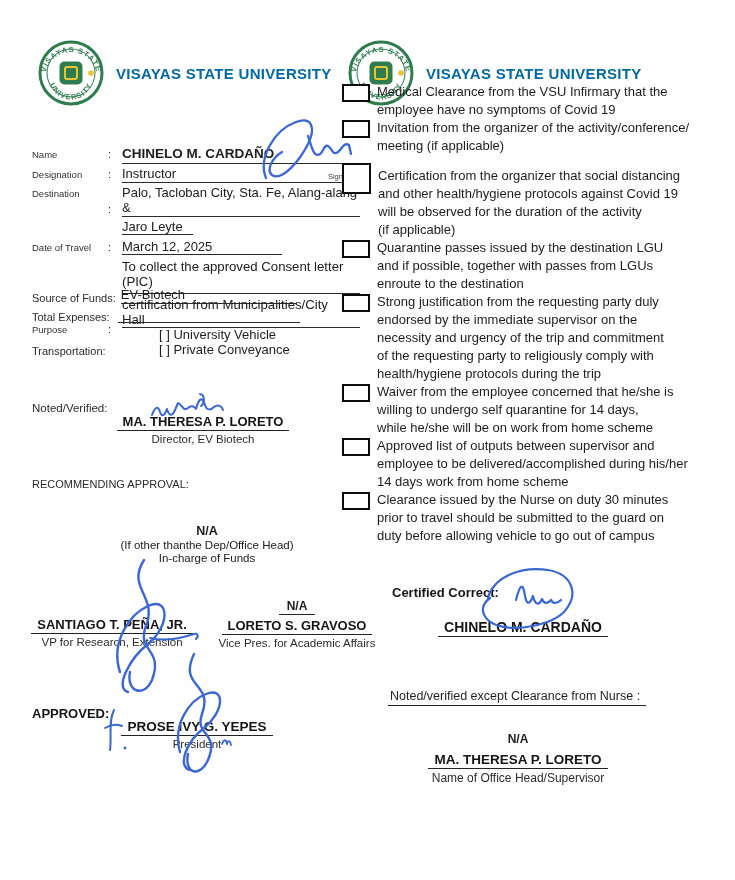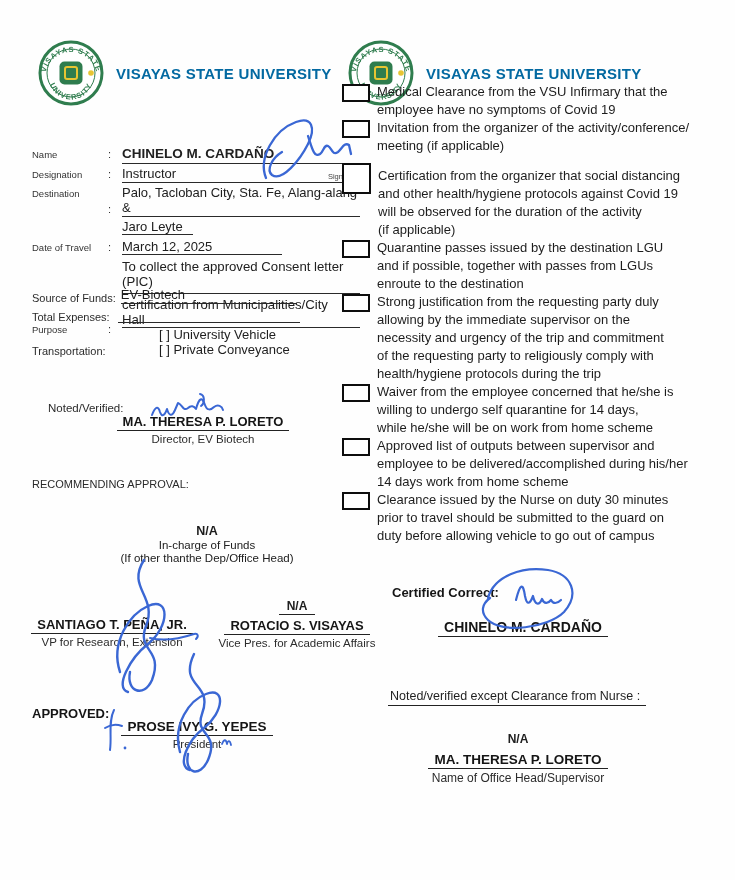--- a/index.html
+++ b/index.html
@@ -157,48 +157,48 @@
     </div>
     <div class="exp-row" style="align-items:flex-end;gap:43px;">
       <span class="exp-label" style="width:84px;">Transportation:</span>
       <span class="exp-val">
         <div>[  ] University Vehicle</div>
         <div>[  ] Private Conveyance</div>
       </span>
     </div>
   </div>
 
-  <div class="abs" style="left:48px;top:398px;">
+  <div class="abs" style="left:32px;top:398px;">
     <span class="small-caps-label" style="font-size:11.5px;">Noted/Verified:</span>
   </div>
   <div class="abs sigblock" style="left:108px;top:412px;width:190px;">
     <div><span class="sig-name">MA. THERESA P. LORETO</span></div>
     <div class="sig-title">Director, EV Biotech</div>
   </div>
   <svg class="abs" style="left:148px;top:390px;" width="90" height="32" viewBox="0 0 90 32">
     <path class="ink" stroke-width="2" d="M4 25 c 3 -8 6 -10 8 -3 c 2 6 5 3 7 -3 c 2 7 5 8 8 1 l 3 -7 c 4 1 5 9 10 5 c 3 -3 6 -2 8 1 c 3 -11 6 -13 9 -4 c 2 6 6 5 9 2 c 4 -3 8 -1 9 3"></path>
     <path class="ink" stroke-width="2" d="M52 4 c 5 1 5 9 1 12"></path>
   </svg>
 
   <div class="abs small-caps-label" style="left:32px;top:478px;">RECOMMENDING APPROVAL:</div>
 
   <div class="abs sigblock" style="left:98px;top:524px;width:218px;">
     <div class="na">N/A</div>
+    <div style="font-size:11.5px;margin-top:1px;">(If other thanthe Dep/Office Head)</div>
     <div style="font-size:11.5px;margin-top:1px;">In-charge of Funds</div>
-    <div style="font-size:11.5px;margin-top:1px;">(If other thanthe Dep/Office Head)</div>
   </div>
 
   <div class="abs" style="left:26px;top:596px;display:flex;gap:14px;">
     <div class="sigblock" style="width:172px;padding-top:19px;">
       <div><span class="sig-name">SANTIAGO T. PEÑA, JR.</span></div>
       <div class="sig-title">VP for Research, Extension</div>
     </div>
     <div class="sigblock" style="width:170px;">
       <div><span class="na-underl">N/A</span></div>
-      <div style="margin-top:1px;"><span class="sig-name">ROTACIO S. VISAYAS</span></div>
+      <div style="margin-top:1px;"><span class="sig-name">LORETO S. GRAVOSO</span></div>
       <div class="sig-title">Vice Pres. for Academic Affairs</div>
     </div>
   </div>
   <svg class="abs" style="left:86px;top:552px;" width="116" height="148" viewBox="0 0 116 148">
     <path class="ink" stroke-width="2.4" d="M58 8 C 40 36 72 44 60 74 C 50 100 78 96 66 128 C 58 146 40 140 44 120"></path>
     <path class="ink" stroke-width="2.4" d="M34 120 C 24 90 44 62 62 54 C 84 44 84 74 62 92 C 44 106 28 136 42 140"></path>
     <path class="ink" stroke-width="2" d="M64 86 c 16 4 32 0 44 -4 c 4 -1 5 2 2 5"></path>
   </svg>
 
   <div class="abs bold13" style="left:32px;top:706px;">APPROVED:</div>
@@ -237,21 +237,21 @@
     </div>
     <div class="chk-item">
       <span class="chk-box"></span>
       <span class="chk-text">Quarantine passes issued by the destination LGU
 and if possible, together with passes from LGUs
 enroute to the destination</span>
     </div>
     <div class="chk-item">
       <span class="chk-box"></span>
       <span class="chk-text">Strong justification from the requesting party duly
-allowing by the immediate supervisor on the
+endorsed by the immediate supervisor on the
 necessity and urgency of the trip and commitment
 of the requesting party to religiously comply with
 health/hygiene protocols during the trip</span>
     </div>
     <div class="chk-item">
       <span class="chk-box"></span>
       <span class="chk-text">Waiver from the employee concerned that he/she is
 willing to undergo self quarantine for 14 days,
 while he/she will be on work from home scheme</span>
     </div>

